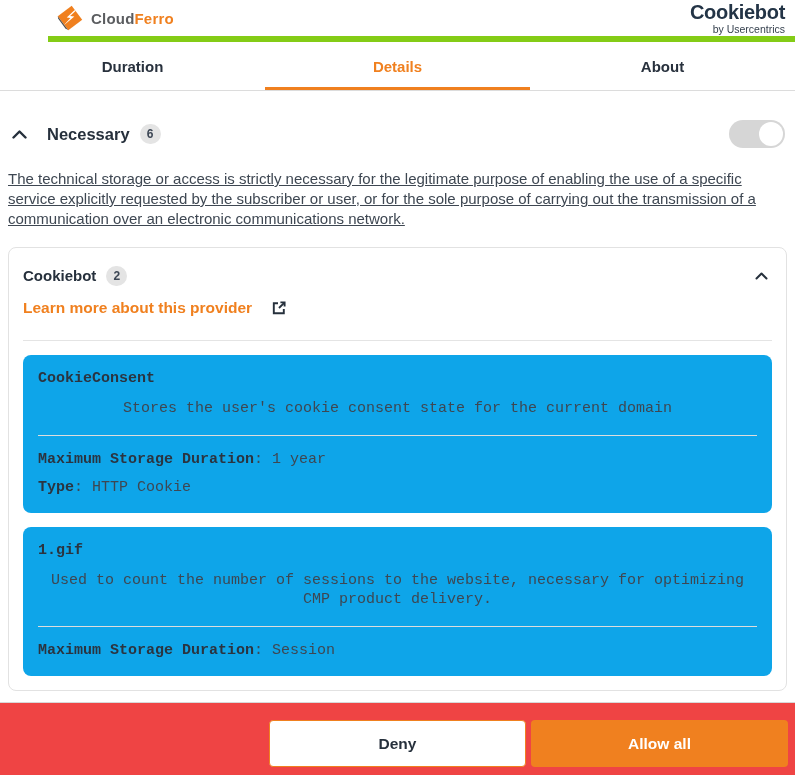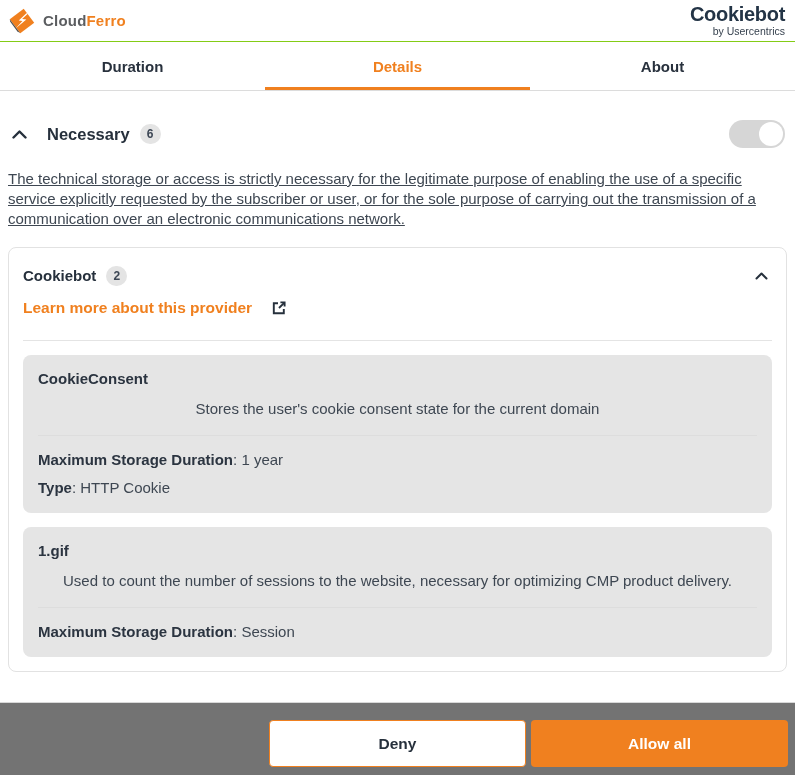--- a/index.html
+++ b/index.html
@@ -9,22 +9,23 @@
     background: #ffffff;
     color: #2a3340;
   }
   .dialog { display: flex; flex-direction: column; height: 100%; }
 
   
   .hdr {
     height: 42px; flex: 0 0 42px;
     display: flex; align-items: center; justify-content: space-between;
     padding: 0 10px 0 8px;
-    border-bottom: 1px solid #84cc16;
+    border-bottom: 6px solid #84cc16;
     background: #fff;
+    margin-left: 48px;
   }
   .brand { display: flex; align-items: center; gap: 7px; }
   .brand-mark { width: 28px; height: 28px; display: block; }
   .brand-text { font-size: 15px; font-weight: 700; letter-spacing: .2px; }
   .brand-text .b1 { color: #5b5d60; }
   .brand-text .b2 { color: #f0801f; }
   .cb-logo { text-align: right; line-height: 1; color: #233446; }
   .cb-logo .cb-title { font-size: 20px; font-weight: 700; letter-spacing: -0.3px; }
   .cb-logo .cb-sub { font-size: 10.5px; margin-top: 2px; color: #37424f; }
 
@@ -103,35 +104,36 @@
   }
   .provider-link {
     font-size: 15.5px; font-weight: 600; color: #f0801f;
     text-decoration: none; cursor: pointer;
   }
   .ext-icon { display: flex; cursor: pointer; }
   .provider-divider { margin-top: 23px; border-top: 1px solid #e4e4e4; }
 
   .cookie-card {
     margin-top: 14px;
-    background: #e5e5e5; border-radius: 8px;
+    background: #0ea5e9; border-radius: 8px;
     padding: 15px 15px 17px 15px;
+    font-family: Liberation Mono, monospace;
   }
   .cookie-name { font-size: 15px; font-weight: 700; color: #2b3440; }
   .cookie-desc { margin-top: 12px; font-size: 15px; line-height: 19px; color: #3e4752; text-align: center; }
   .cookie-divider { margin: 17px 0 15px 0; border-top: 1px solid #dddddd; }
   .meta-line { font-size: 15px; color: #3e4752; margin-top: 11px; }
   .meta-line:first-of-type { margin-top: 0; }
   .meta-label { font-weight: 700; color: #2b3440; }
 
   
   .footer {
     flex: 0 0 73px; height: 73px;
     border-top: 1px solid #d8d8d8;
-    background: #737373;
+    background: #ef4444;
     display: grid; grid-template-columns: 1fr 1fr 1fr; gap: 5px;
     padding: 17px 7px 9px 7px;
   }
   .btn {
     height: 47px; border-radius: 4px;
     font-family: "Liberation Sans", sans-serif;
     font-size: 15.5px; font-weight: 600;
     display: flex; align-items: center; justify-content: center;
     cursor: pointer;
   }

